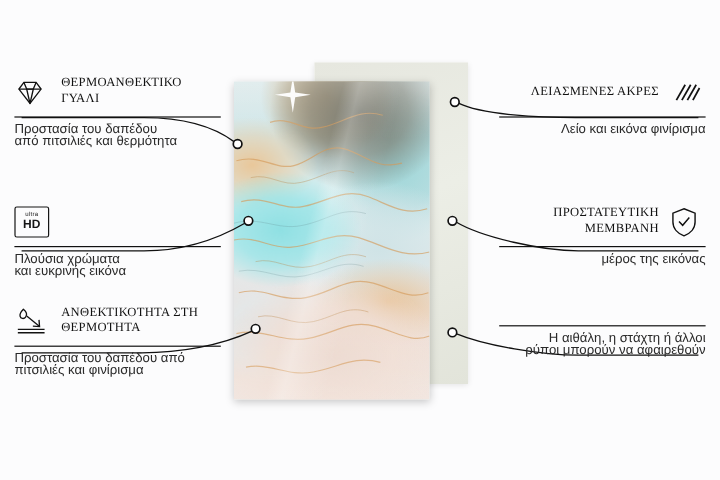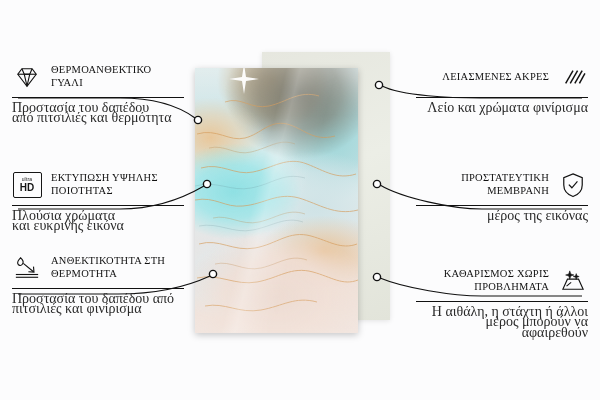--- a/index.html
+++ b/index.html
@@ -117,41 +117,40 @@
     min-height: 30px;
   }
   .feature.right .f-head { flex-direction: row-reverse; }
 
   .f-icon {
     flex: 0 0 auto;
     width: 30px;
     height: 28px;
     display: flex;
     align-items: center;
-    justify-content: center;
     color: #1a1a1a;
   }
   .f-title {
     font-family: "Liberation Serif", serif;
     font-size: 10.5px;
     line-height: 12.6px;
     letter-spacing: 0.25px;
     color: #111111;
     text-transform: uppercase;
     flex: 1 1 auto;
   }
   .f-rule {
     height: 1px;
     background: #111111;
     margin: 5px 0 5px 0;
     width: 100%;
   }
   .f-desc {
-    font-family: Liberation Serif, serif;
-    font-size: 14px;
+    font-family: Liberation Sans, sans-serif;
+    font-size: 11px;
     line-height: 10.4px;
     color: #2a2a2a;
   }
 
   
   .hd-badge {
     width: 27px;
     height: 24px;
     border: 1.2px solid #151515;
     border-radius: 2px;
@@ -274,21 +273,20 @@
   </div>
 
   <div class="feature left" style="top:170px;">
     <div class="f-head">
       <span class="f-icon">
         <span class="hd-badge">
           <span class="u">ultra</span>
           <span class="hd">HD</span>
         </span>
       </span>
-      <span class="f-title">ΕΚΤΥΠΩΣΗ ΥΨΗΛΗΣ ΠΟΙΟΤΗΤΑΣ</span>
     </div>
     <div class="f-rule"></div>
     <div class="f-desc">
       <div>Πλούσια χρώματα</div>
       <div>και ευκρινής εικόνα</div>
     </div>
   </div>
 
   <div class="feature left" style="top:253px;">
     <div class="f-head">
@@ -317,21 +315,21 @@
           <path d="M6 19 L14 5"></path>
           <path d="M11 19 L19 5"></path>
           <path d="M16 19 L24 5"></path>
           <path d="M21 19 L27 8"></path>
         </svg>
       </span>
       <span class="f-title">ΛΕΙΑΣΜΕΝΕΣ ΑΚΡΕΣ</span>
     </div>
     <div class="f-rule"></div>
     <div class="f-desc">
-      <div>Λείο και χρώματα φινίρισμα</div>
+      <div>Λείο και εικόνα φινίρισμα</div>
       <div></div>
     </div>
   </div>
 
   <div class="feature right" style="top:170px;">
     <div class="f-head">
       <span class="f-icon">
         <svg viewBox="0 0 26 28" width="24" height="26" fill="none" stroke="#121212" stroke-width="1.3">
           <path d="M13 2 L23 6 V14 C23 20 18.5 24.5 13 26.5 C7.5 24.5 3 20 3 14 V6 Z"></path>
           <path d="M8.5 13.5 L11.8 17 L17.8 10"></path>
@@ -339,31 +337,20 @@
       </span>
       <span class="f-title">ΠΡΟΣΤΑΤΕΥΤΙΚΗ ΜΕΜΒΡΑΝΗ</span>
     </div>
     <div class="f-rule"></div>
     <div class="f-desc">
       <div>μέρος της εικόνας</div>
     </div>
   </div>
 
   <div class="feature right" style="top:266px;">
-    <div class="f-head">
-      <span class="f-icon">
-        <svg viewBox="0 0 30 26" width="28" height="24" fill="none" stroke="#121212" stroke-width="1.2">
-          <path d="M4 22 L9 11 H21 L26 22 Z"></path>
-          <path d="M8 18.5 L13 14.5"></path>
-          <path d="M11.5 2 L12.6 5.4 L16 6.5 L12.6 7.6 L11.5 11 L10.4 7.6 L7 6.5 L10.4 5.4 Z" fill="#121212" stroke-width="0.6"></path>
-          <path d="M18.5 5 L19.3 7.4 L21.7 8.2 L19.3 9 L18.5 11.4 L17.7 9 L15.3 8.2 L17.7 7.4 Z" fill="#121212" stroke-width="0.6"></path>
-        </svg>
-      </span>
-      <span class="f-title">ΚΑΘΑΡΙΣΜΟΣ ΧΩΡΙΣ ΠΡΟΒΛΗΜΑΤΑ</span>
-    </div>
     <div class="f-rule"></div>
     <div class="f-desc">
       <div>Η αιθάλη, η στάχτη ή άλλοι</div>
-      <div>μέρος μπορούν να αφαιρεθούν</div>
+      <div>ρύποι μπορούν να αφαιρεθούν</div>
     </div>
   </div>
 
 </div>
 
 </body></html>

